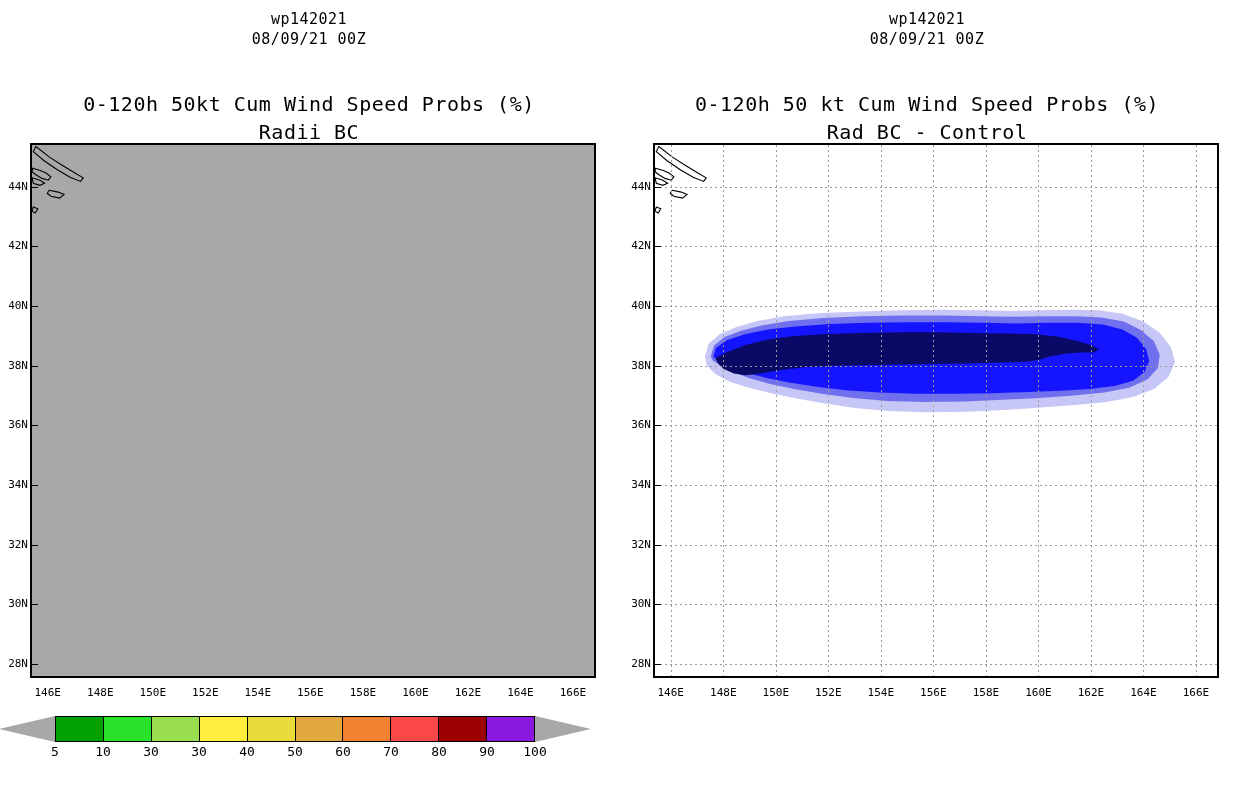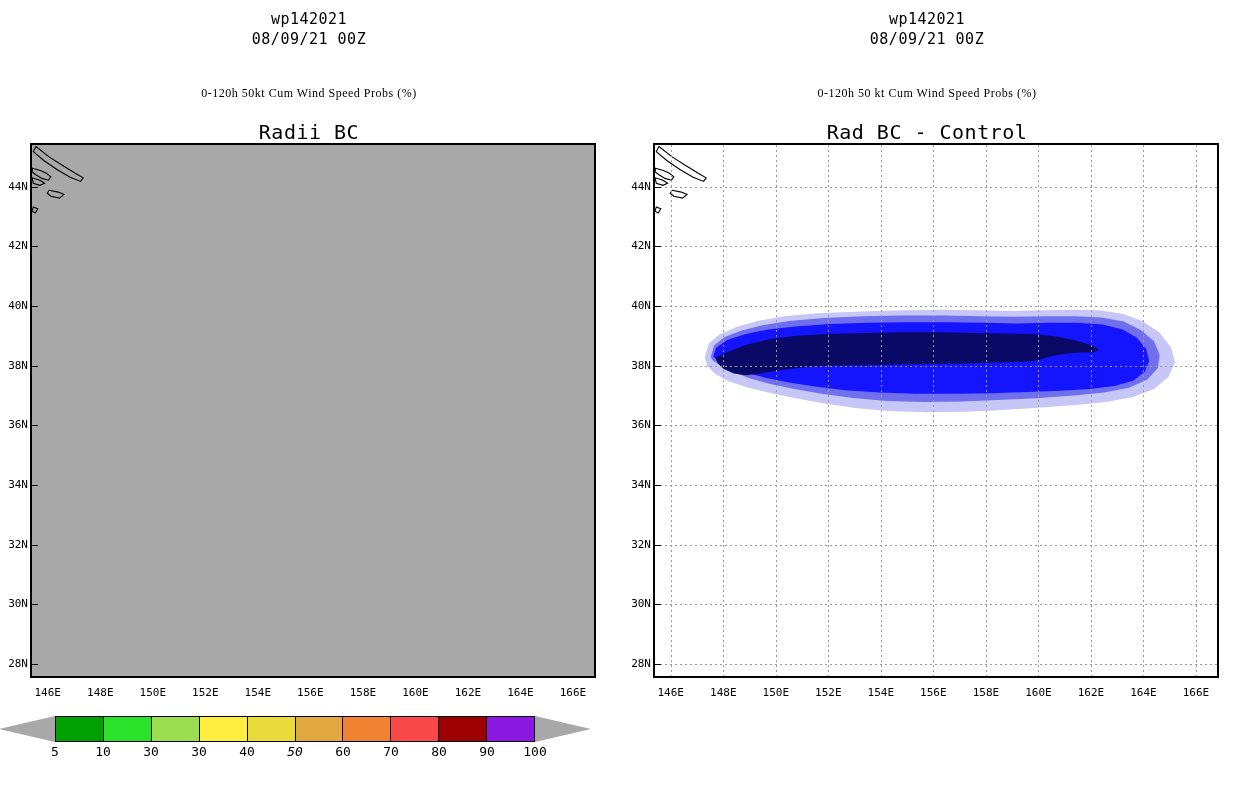--- a/index.html
+++ b/index.html
@@ -11,21 +11,21 @@
     overflow:hidden;
     position:relative;
   }
   .panel{position:absolute;top:0;height:800px;}
   #panel-left{left:0;width:618px;}
   #panel-right{left:618px;width:618px;}
 
   .titles{position:absolute;left:0;width:100%;text-align:center;}
   .t-id{top:10px;font-size:15px;letter-spacing:.5px;}
   .t-date{top:30px;font-size:15px;letter-spacing:.5px;}
-  .t-main{top:86px;font-size:12px;letter-spacing:.5px;font-family:Liberation Serif, serif;}
+  .t-main{top:92px;font-size:20px;letter-spacing:.5px;}
   .t-sub{top:120px;font-size:20px;letter-spacing:.5px;}
   .titles div{position:absolute;left:0;width:100%;}
 
   
   .plot{
     position:absolute;
     border:2px solid #000;
     box-sizing:border-box;
     overflow:hidden;
   }
@@ -144,21 +144,21 @@
         <polygon points="0,13 56,0 56,26" fill="#a8a8a8"></polygon>
       </svg>
       <svg class="cap right" width="56" height="26">
         <polygon points="56,13 0,0 0,26" fill="#a8a8a8"></polygon>
       </svg>
       <div class="cbtick" style="left: 0%;">5</div>
       <div class="cbtick" style="left: 10%;">10</div>
       <div class="cbtick" style="left: 20%;">30</div>
       <div class="cbtick" style="left: 30%;">30</div>
       <div class="cbtick" style="left: 40%;">40</div>
-      <div class="cbtick" style="left: 50%; font-style: italic;">50</div>
+      <div class="cbtick" style="left: 50%;">50</div>
       <div class="cbtick" style="left: 60%;">60</div>
       <div class="cbtick" style="left: 70%;">70</div>
       <div class="cbtick" style="left: 80%;">80</div>
       <div class="cbtick" style="left: 90%;">90</div>
       <div class="cbtick" style="left: 100%; text-align: center;">100</div>
     </div>
 </div>
 
 <div class="panel" id="panel-right">
   <div class="titles">

